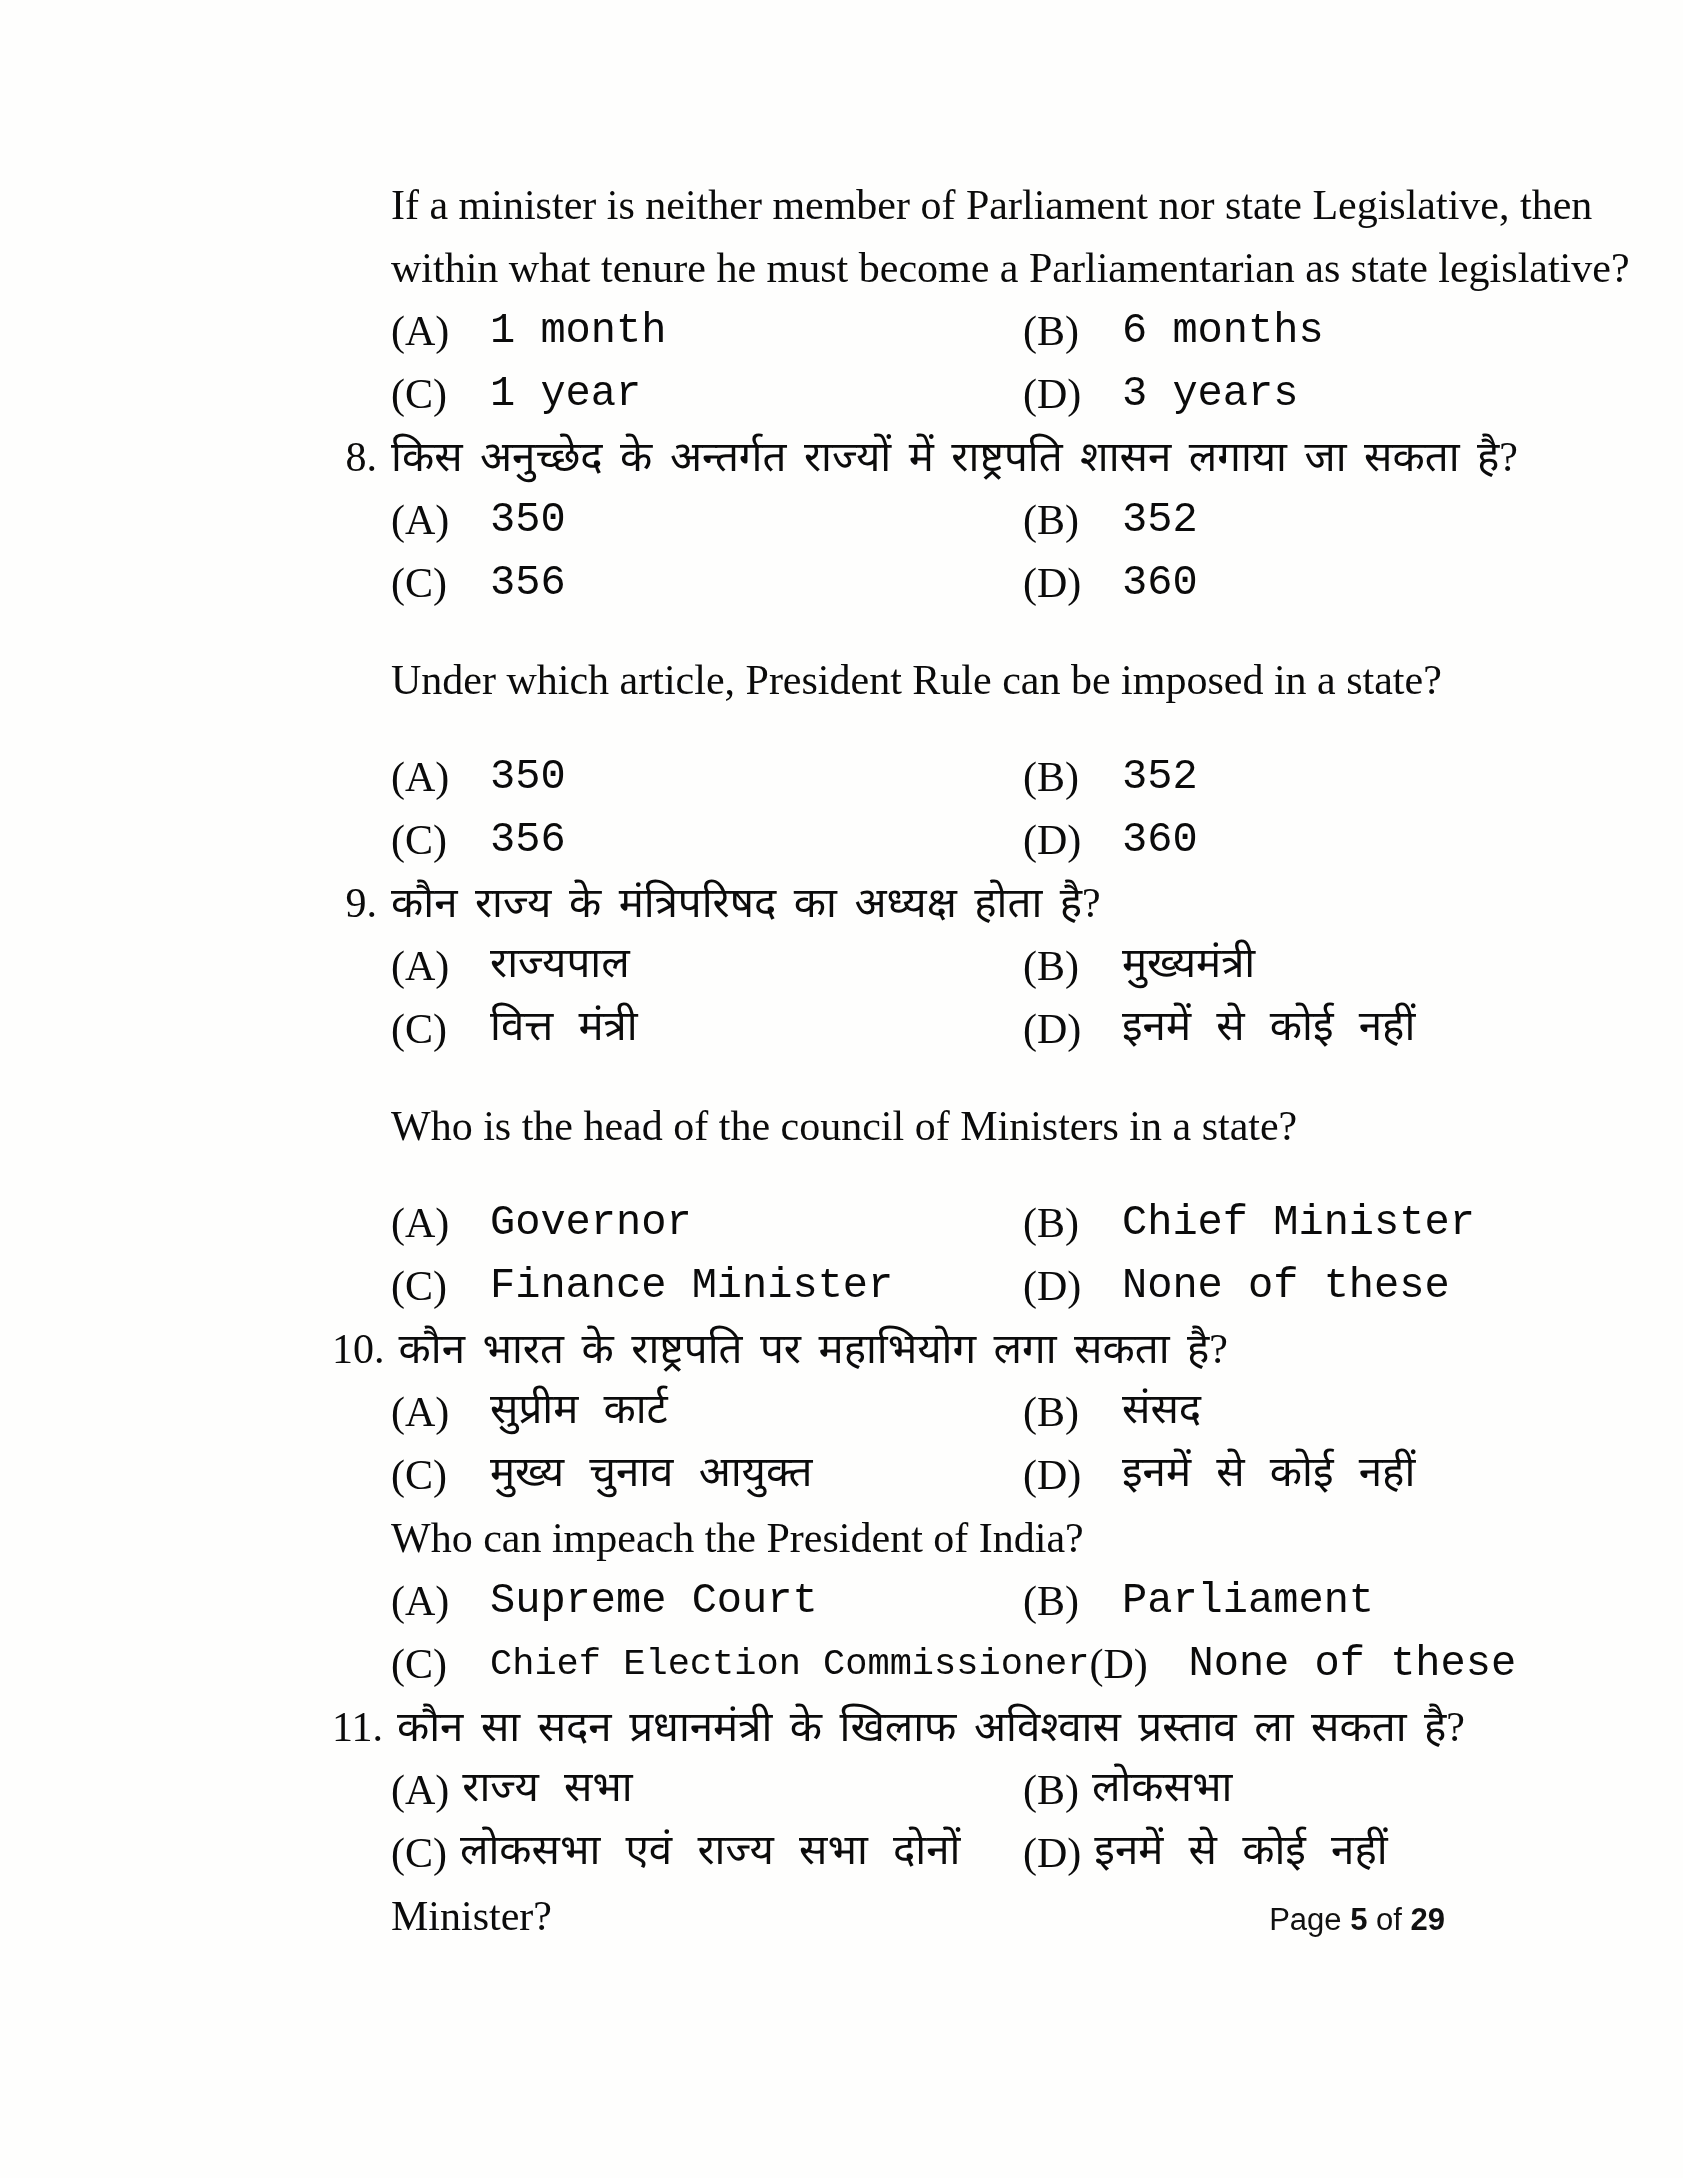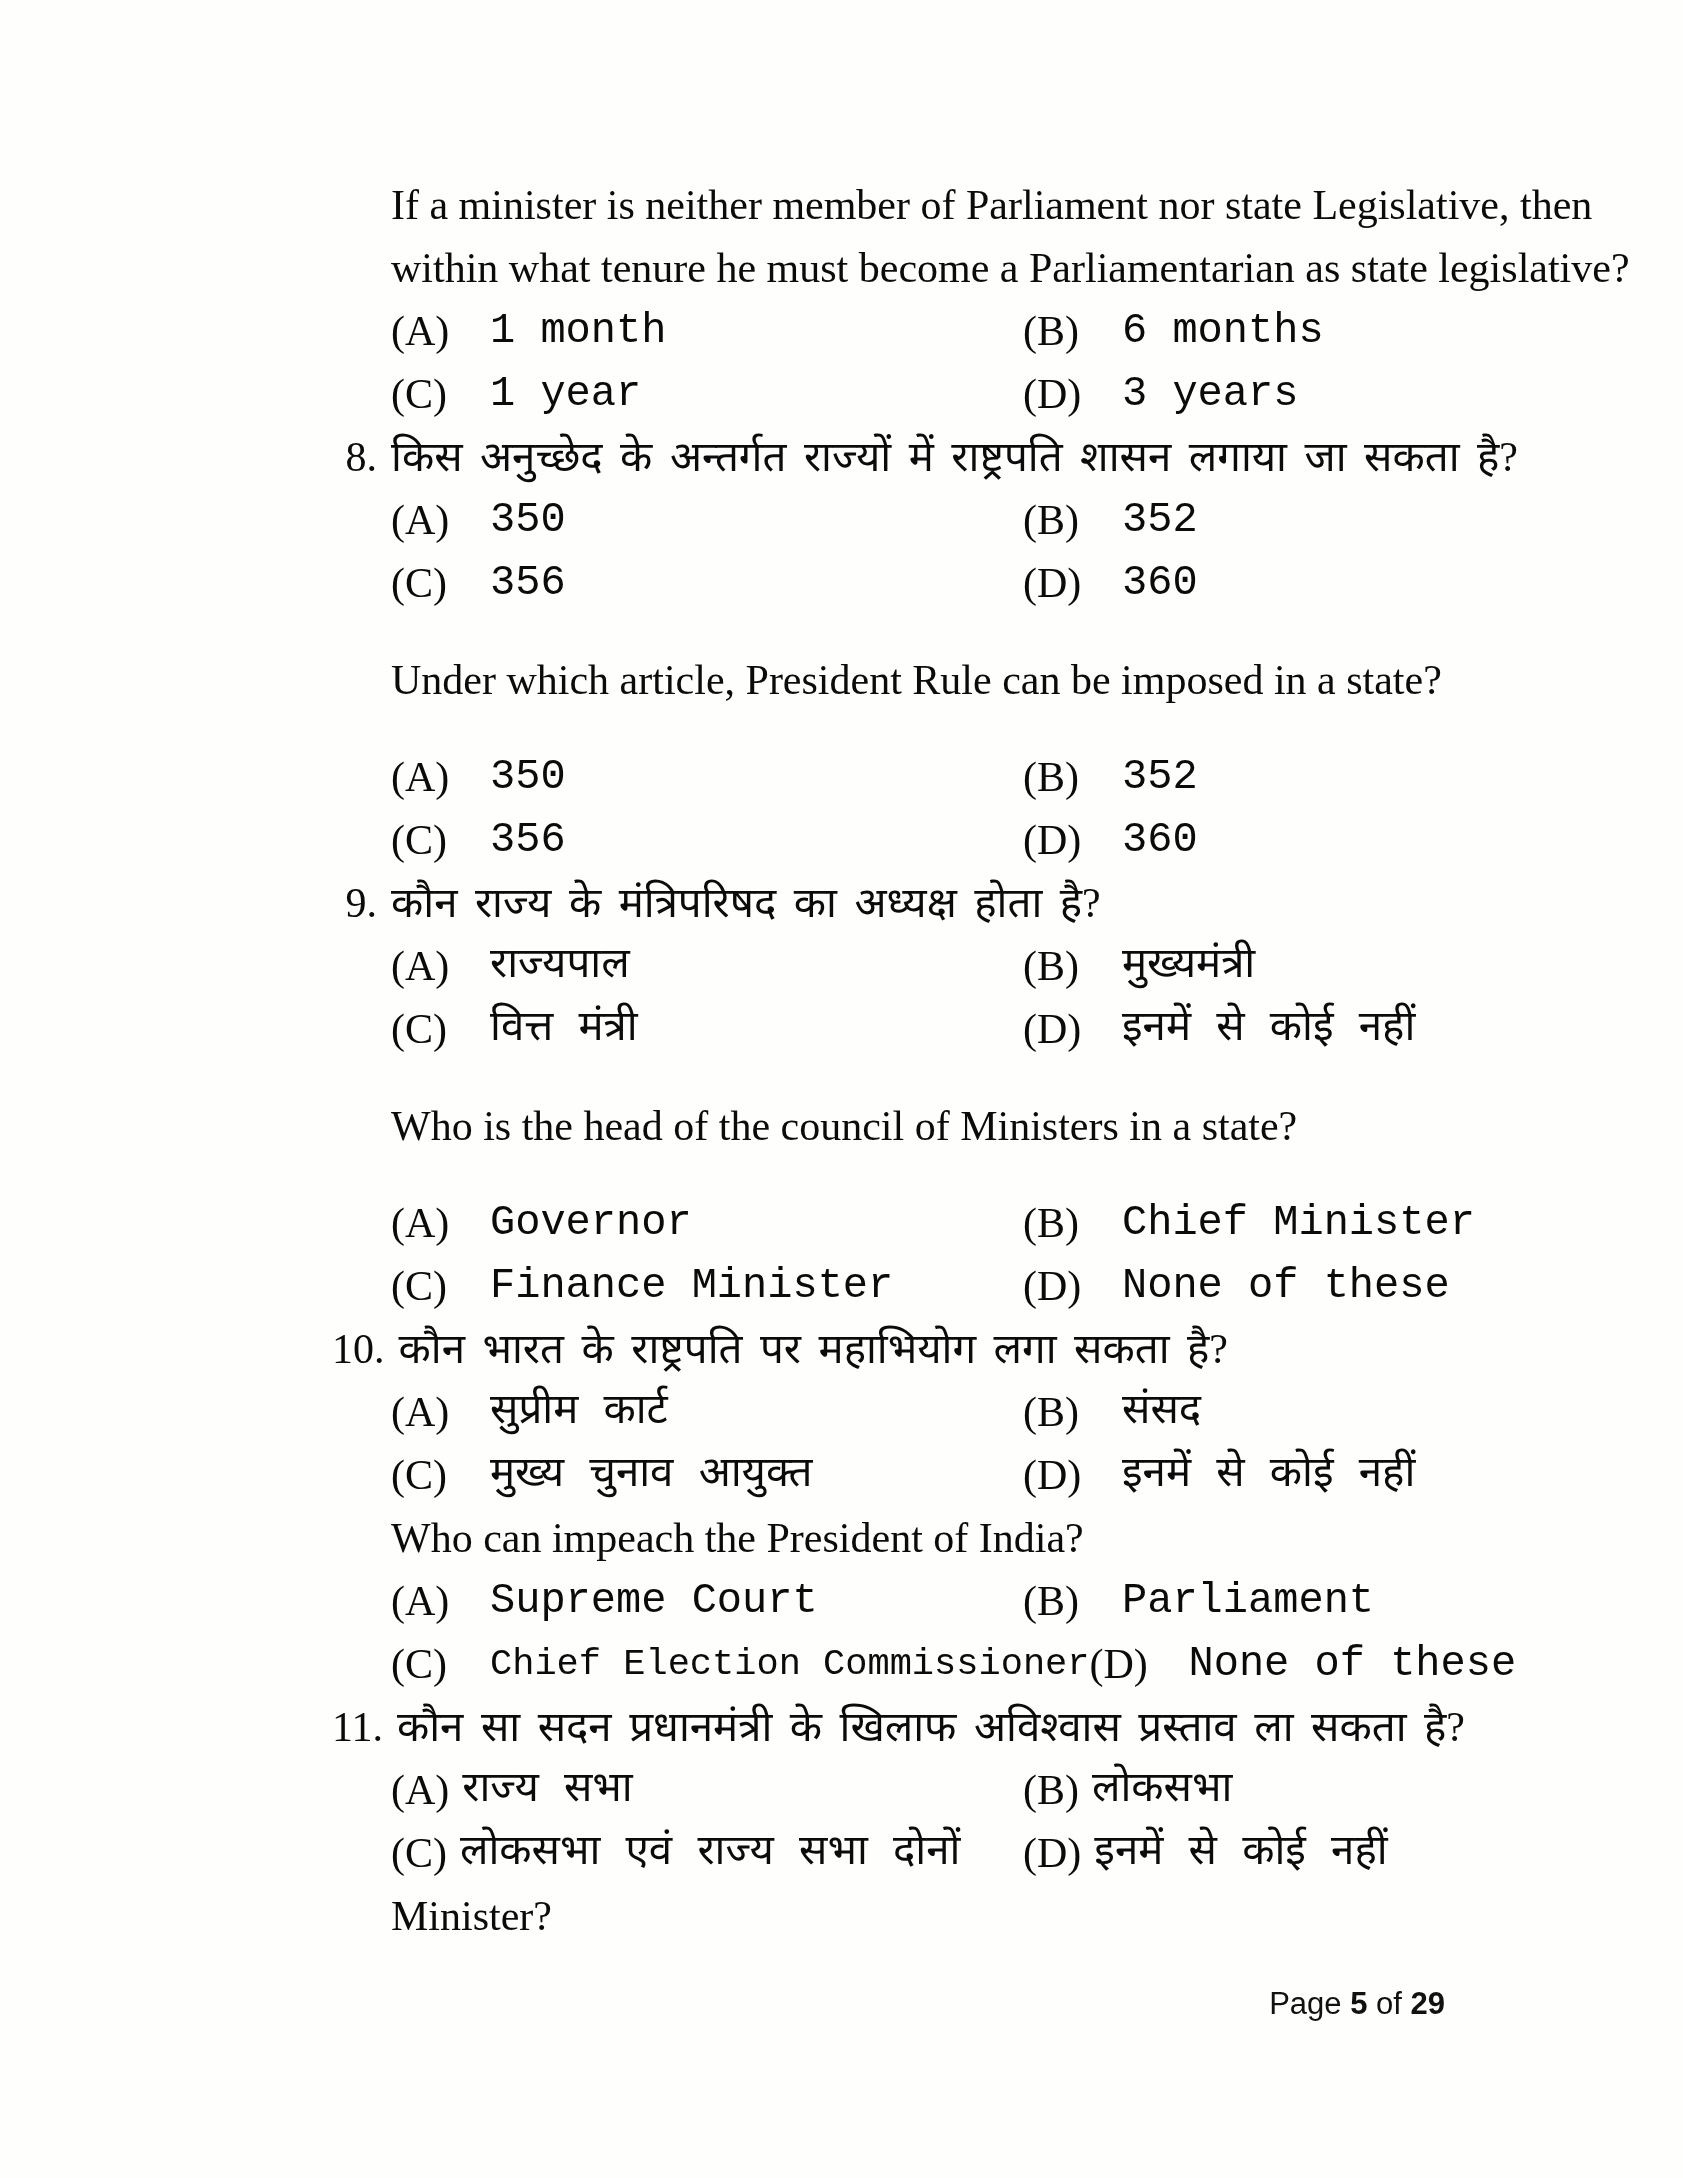--- a/index.html
+++ b/index.html
@@ -33,21 +33,21 @@
   .opt-row { display: flex; line-height: 63px; }
   .cell-a { flex: 0 0 632px; display: flex; }
   .cell-b { flex: 1; display: flex; }
   .letter { flex: 0 0 99px; }
   .opt-text { white-space: nowrap; font-family: Liberation Mono, monospace; }
   .opt-text.small { font-size: 37px; text-align: right; }
   .tight .letter { flex: 0 0 auto; margin-right: 13px; }
   .xgap { margin-top: 34px; }
   .footer {
     position: absolute;
-    top: 1986px;
+    top: 1902px;
     left: 1089px;
     width: 356px;
     text-align: right;
     font-family: "Liberation Sans", "DejaVu Sans", sans-serif;
     font-size: 31px;
     color: #111;
     white-space: nowrap;
   }
   .footer b { font-weight: 700; }
 </style>

